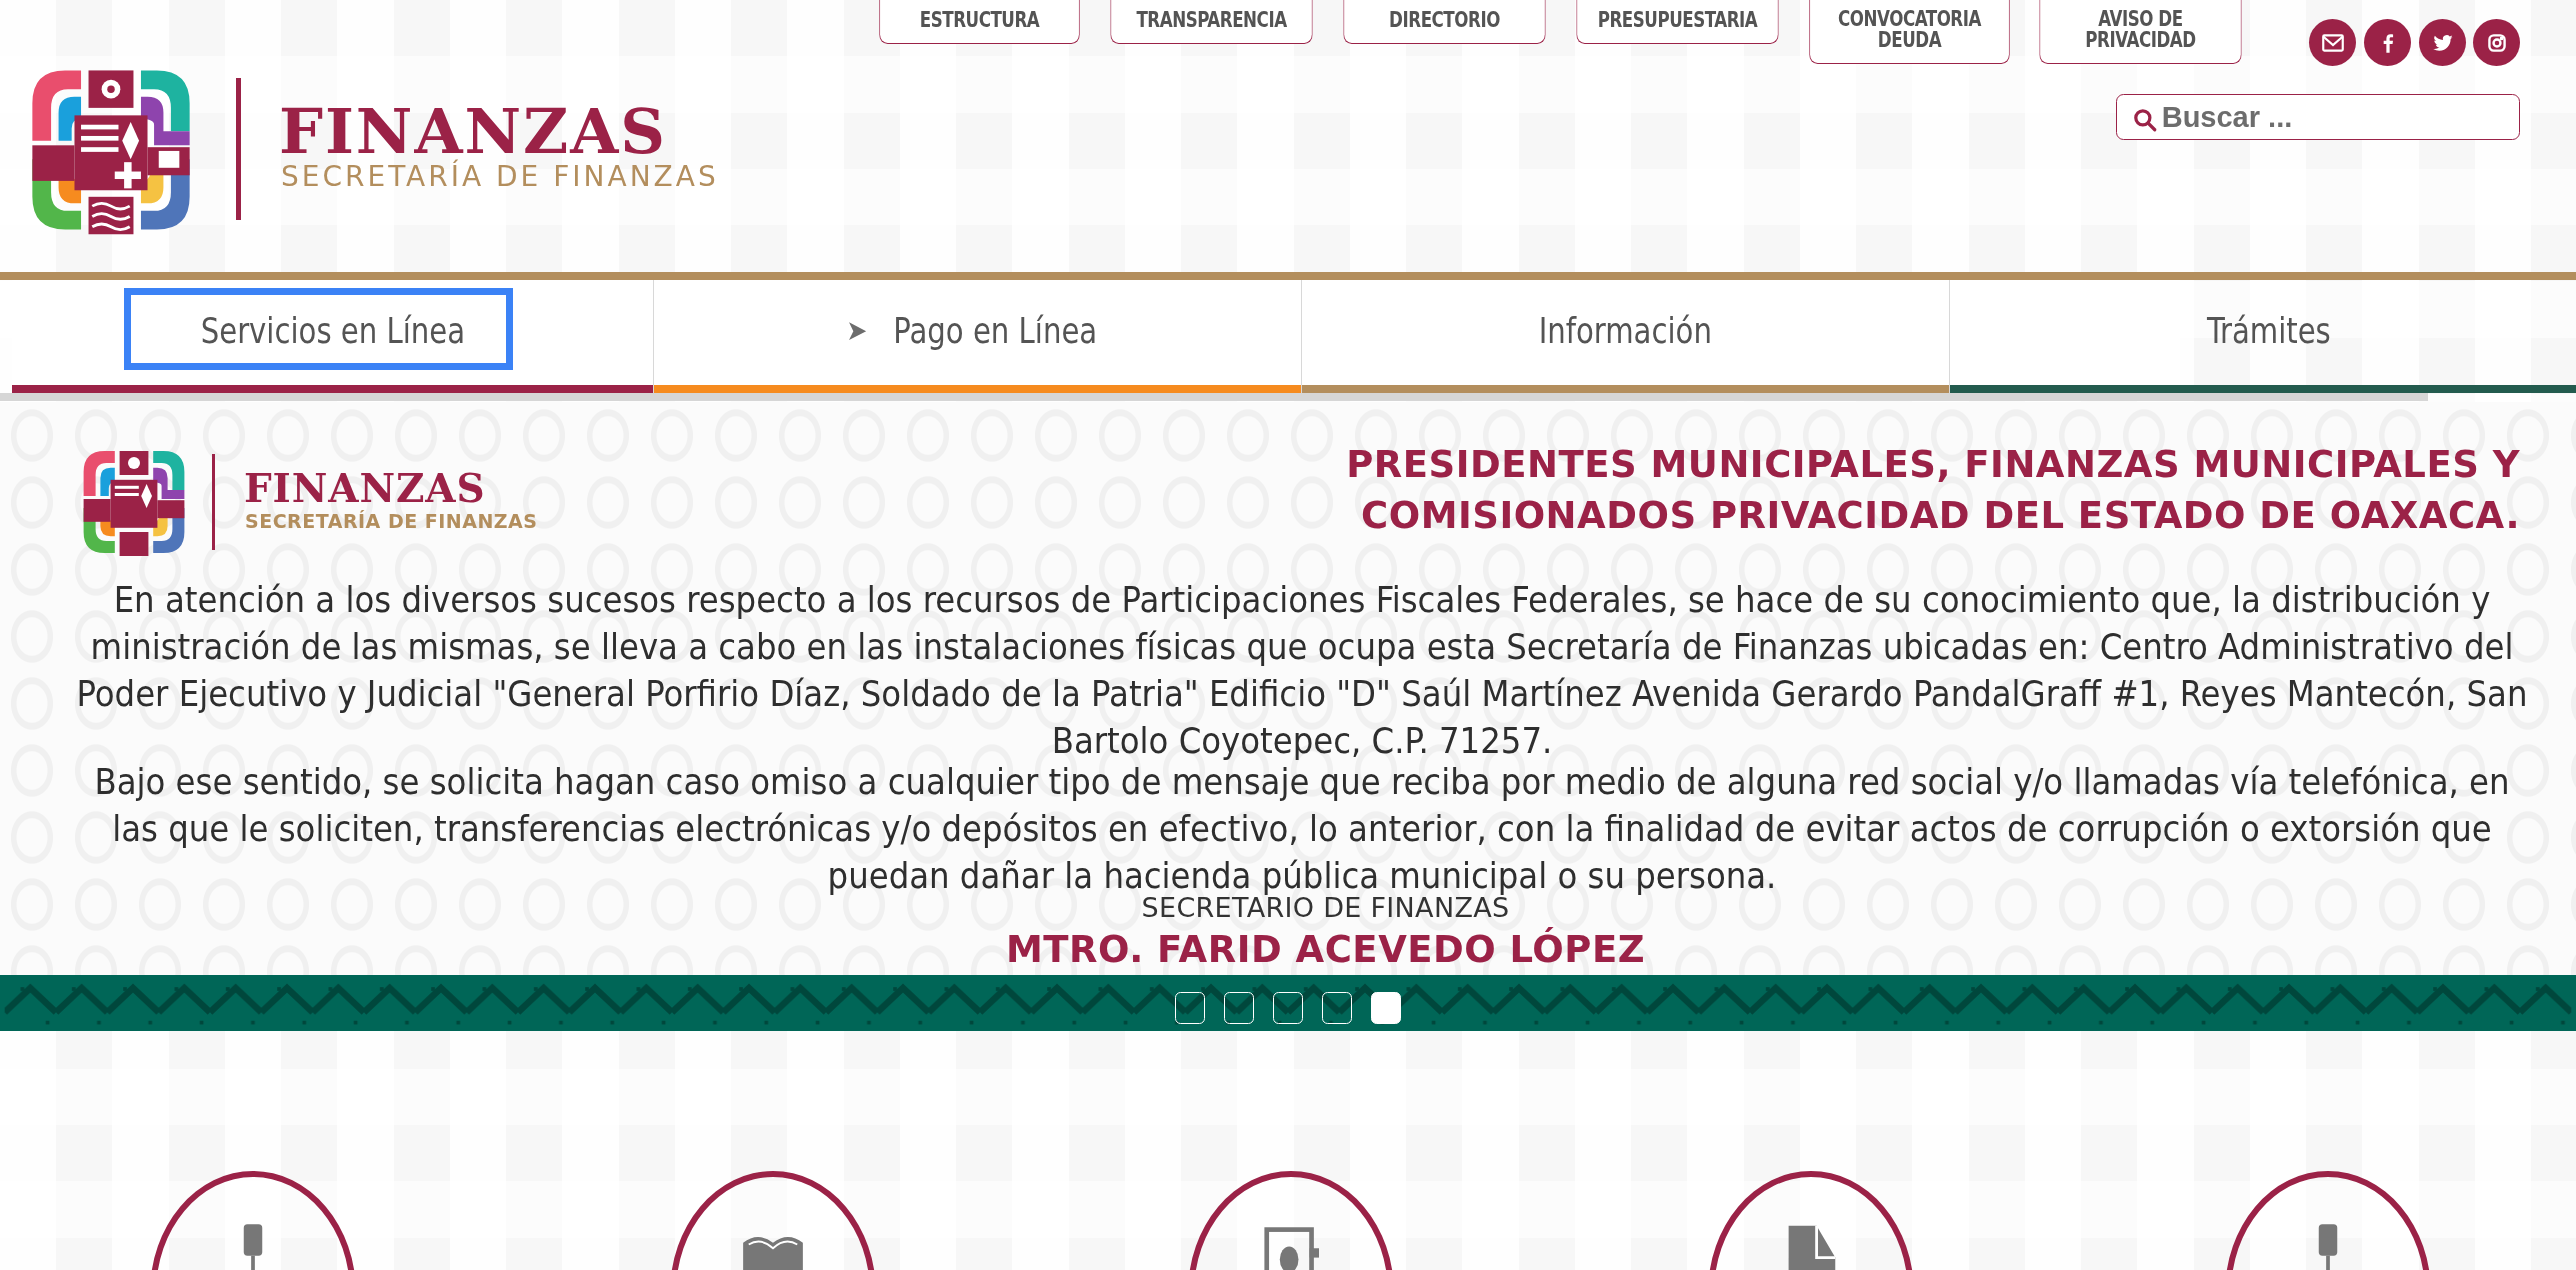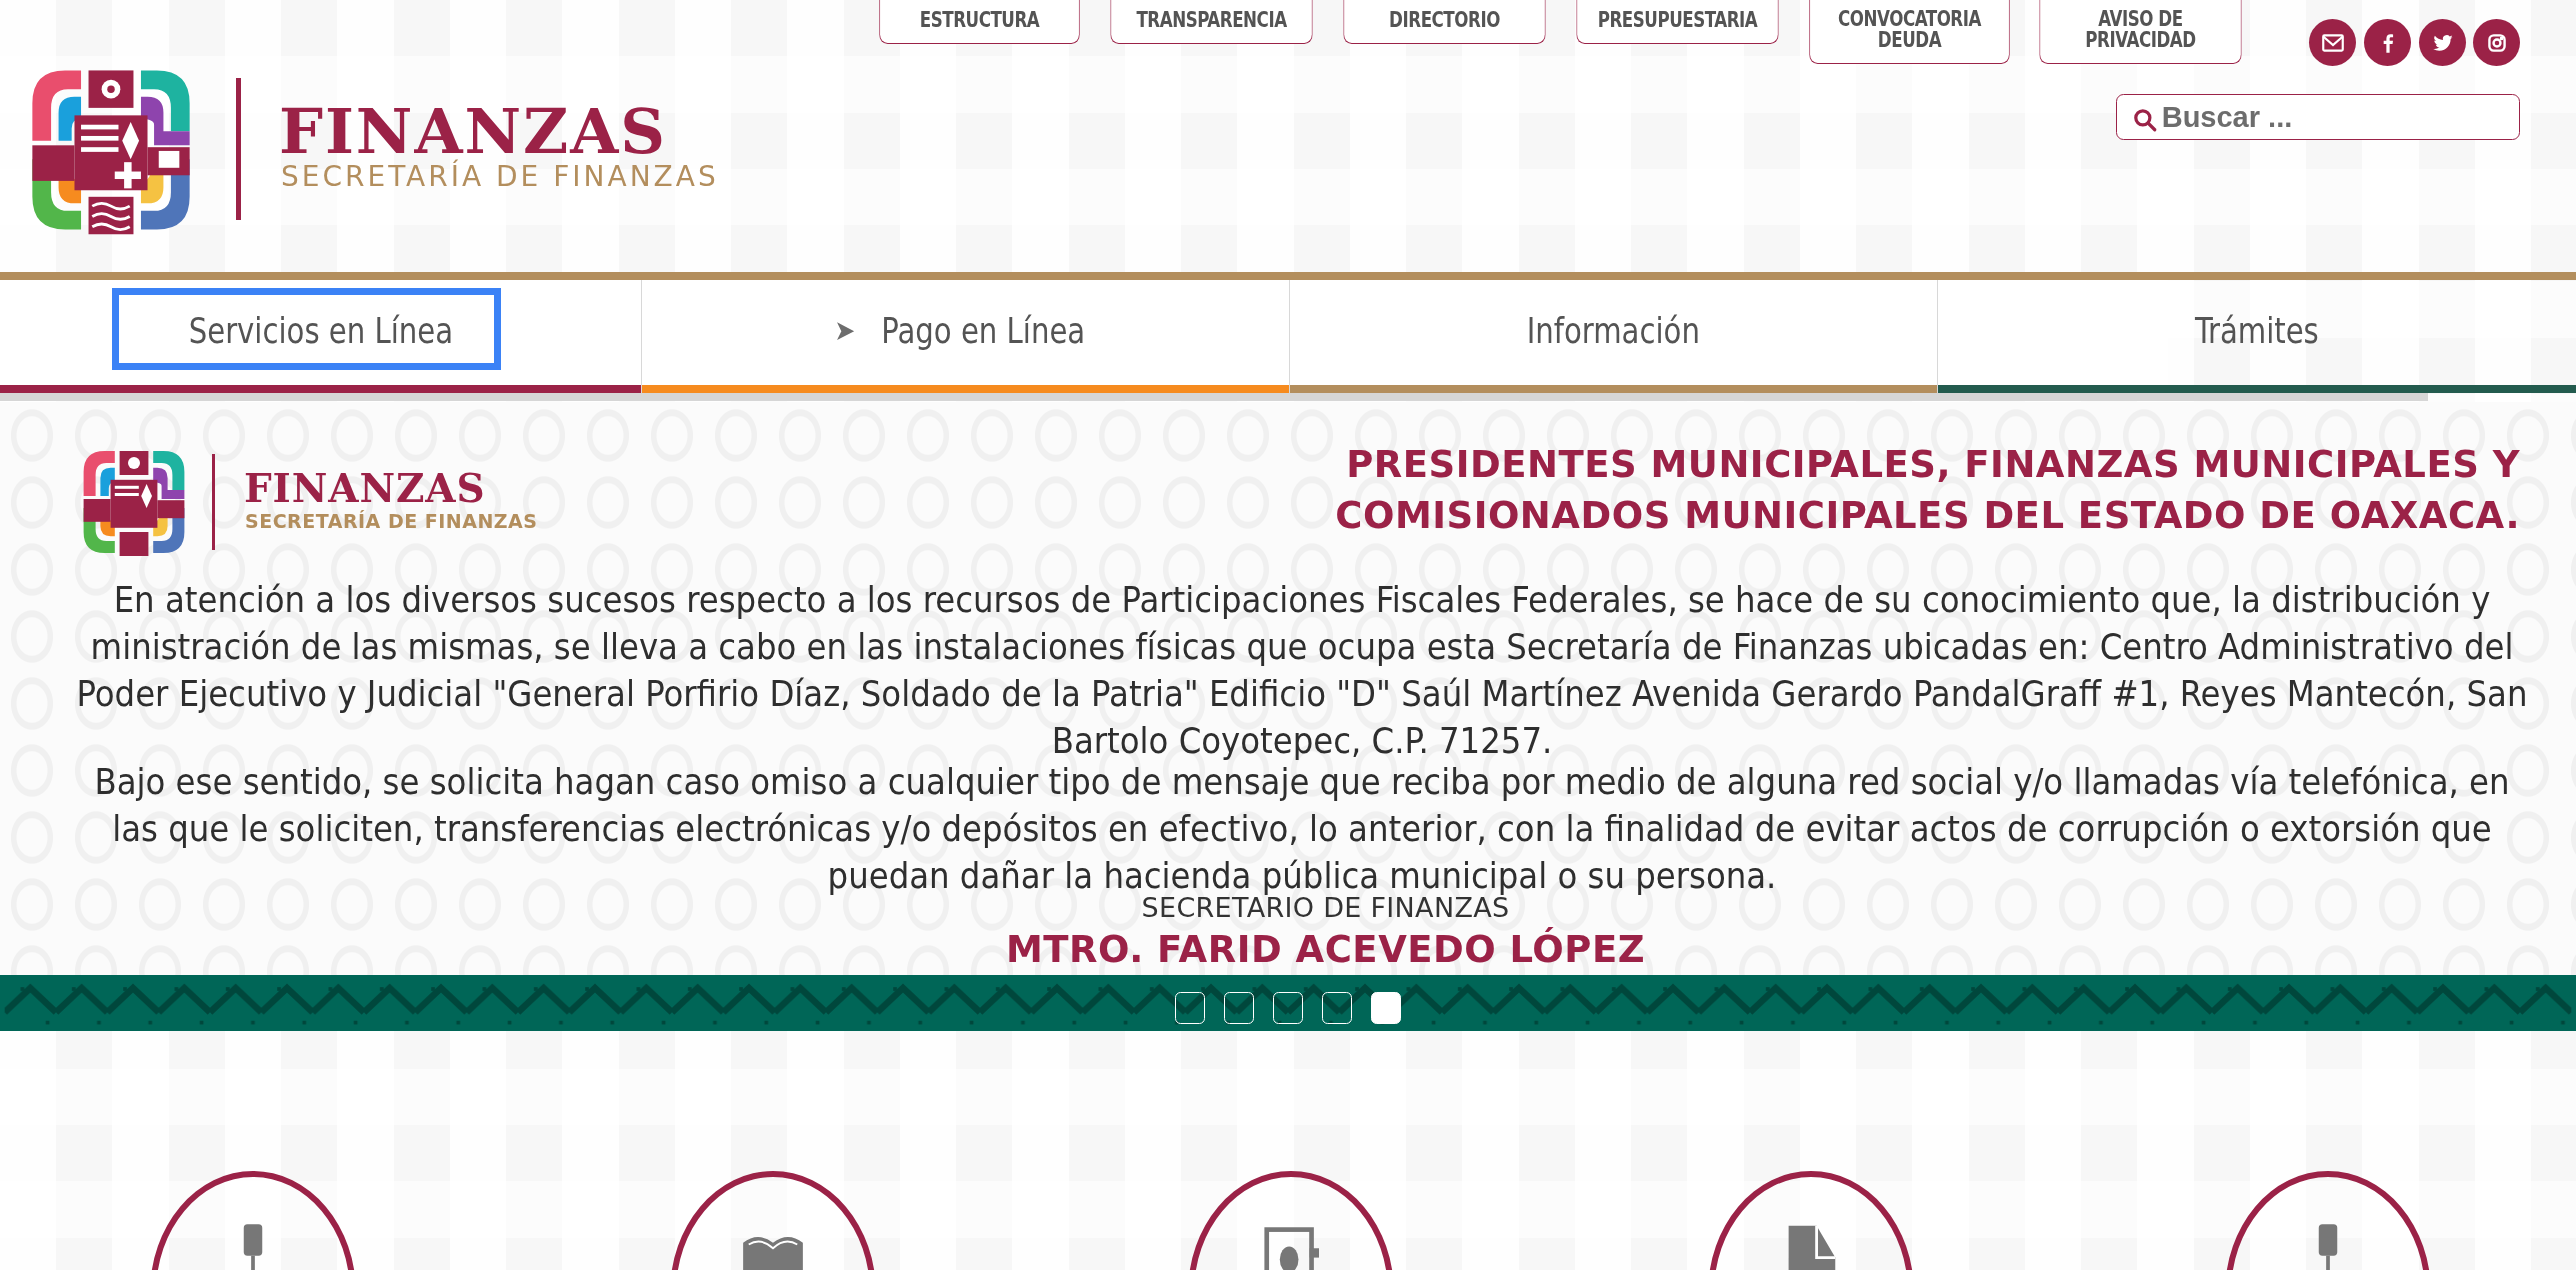--- a/index.html
+++ b/index.html
@@ -59,21 +59,21 @@
     font-size: 62px; color: #9b2247; letter-spacing: 1.9px; line-height: 1;
   }
   .brand-sub {
     position: absolute; left: 281px; top: 163px;
     font-family: "DejaVu Sans", sans-serif;
     font-size: 28px; color: #b38e5d; letter-spacing: 3px; line-height: 1;
   }
 
   
   .gold-bar { position: absolute; left: 0; top: 272px; width: 2576px; height: 8.4px; background: #b38e5d; }
-  .main-nav { position: absolute; left: 0; top: 280px; width: 2168px; height: 113px; background: #fff; }
+  .main-nav { position: absolute; left: 12px; top: 280px; width: 2168px; height: 113px; background: #fff; }
   .nav-item {
     position: absolute; top: 0; height: 113px;
     display: flex; align-items: center; justify-content: center;
     font-family: "DejaVu Sans Condensed", "DejaVu Sans", sans-serif;
     font-size: 36px; color: #545454; cursor: pointer;
     border-right: 0.9px solid #d8d8d8;
   }
   .nav-item .underline { position: absolute; left: 0; right: 0; bottom: 0; height: 8.4px; }
   .nav-item .label { position: relative; top: -5.6px; transform: scaleX(0.9); display: inline-block; }
   .nav-item .arrow { font-size: 28px; margin-right: 15px; color: #6d6d6d; position: relative; top: -5.6px; }
@@ -273,21 +273,21 @@
     <rect x="10" y="90" width="45" height="38" fill="#9b2247"></rect>
     <rect x="133" y="92" width="45" height="30" fill="#9b2247"></rect>
     <rect x="70" y="145" width="48" height="40" fill="#9b2247"></rect>
   </svg>
   <div class="banner-logo-divider"></div>
   <div class="banner-brand-title">FINANZAS</div>
   <div class="banner-brand-sub">SECRETARÍA DE FINANZAS</div>
 
   <div class="banner-headline">
     <div>PRESIDENTES MUNICIPALES, FINANZAS MUNICIPALES Y</div>
-    <div>COMISIONADOS MUNICIPALES DEL ESTADO DE OAXACA.</div>
+    <div>COMISIONADOS PRIVACIDAD DEL ESTADO DE OAXACA.</div>
   </div>
 
   <p class="banner-para p1">En atención a los diversos sucesos respecto a los recursos de Participaciones Fiscales Federales, se hace de su conocimiento que, la distribución y ministración de las mismas, se lleva a cabo en las instalaciones físicas que ocupa esta Secretaría de Finanzas ubicadas en: Centro Administrativo del Poder Ejecutivo y Judicial "General Porfirio Díaz, Soldado de la Patria" Edificio "D" Saúl Martínez Avenida Gerardo PandalGraff #1, Reyes Mantecón, San Bartolo Coyotepec, C.P. 71257.</p>
   <p class="banner-para p2">Bajo ese sentido, se solicita hagan caso omiso a cualquier tipo de mensaje que reciba por medio de alguna red social y/o llamadas vía telefónica, en las que le soliciten, transferencias electrónicas y/o depósitos en efectivo, lo anterior, con la finalidad de evitar actos de corrupción o extorsión que puedan dañar la hacienda pública municipal o su persona.</p>
 
   <div class="signature-role">SECRETARIO DE FINANZAS</div>
   <div class="signature-name">MTRO. FARID ACEVEDO LÓPEZ</div>
 </section>
 
 <div class="green-band">

